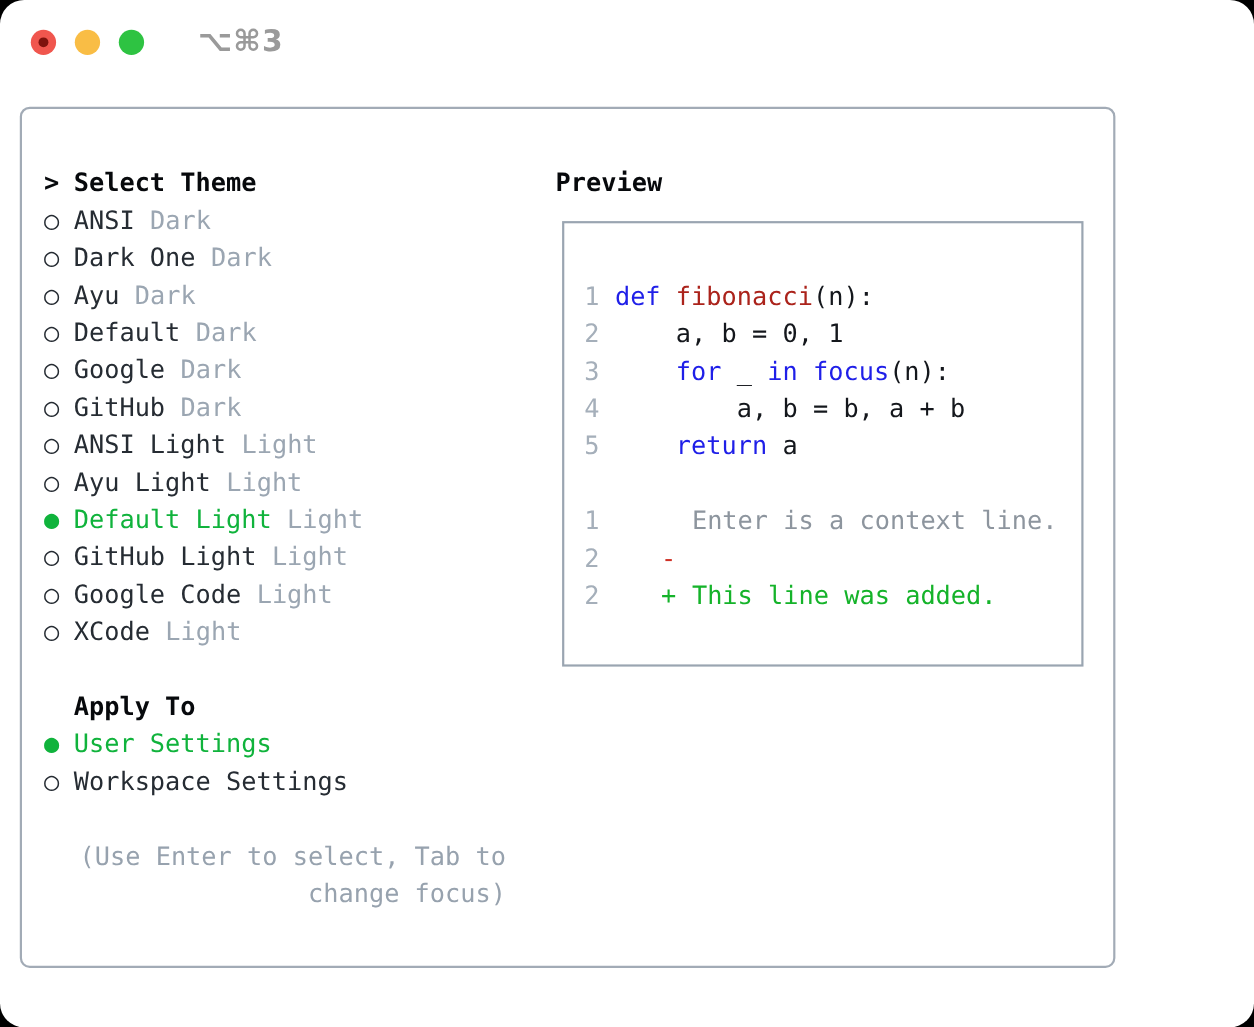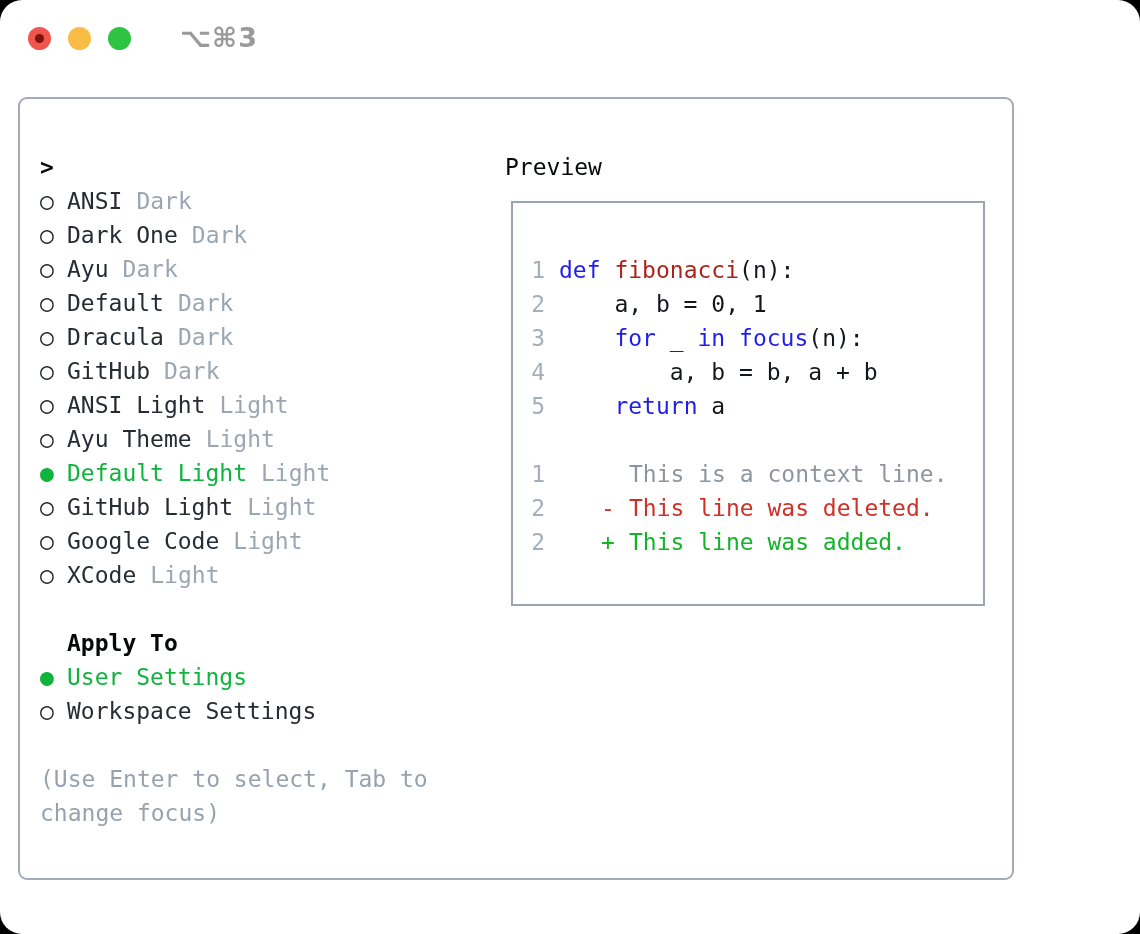--- a/index.html
+++ b/index.html
@@ -37,26 +37,26 @@
   
   .left-col { position:absolute; left:20px; top:51px; color:#262c33; }
   .cell-b { width:27px; flex:none; }
   .hdr { font-weight:bold; color:#07090c; }
   .variant { color:#9ba6b2; margin-left:14px; }
   .sel-green { color:#10b33c; }
   .apply-hdr { margin-top:34px; }
   .apply-hdr .cell-b { visibility:hidden; }
   .hint {
     margin-top:34px; color:#97a2ae; max-width:420px;
-    line-height:34px; font-size:23px; white-space:normal;
+    line-height:34px; font-size:23px; white-space:normal;text-align:right;
   }
   
   .preview-title {
     position:absolute; left:485px; top:51px; line-height:34px;
-    font-size:23px; font-weight:normal; color:#07090c;text-align:right;
+    font-size:23px; font-weight:bold; color:#07090c;text-align:right;
   }
   .preview-box {
     position:absolute; left:491px; top:102px; width:474px; height:405px;
     border:2px solid #9aa5b1; box-sizing:border-box;
     padding:50px 0 0 18px; overflow:hidden; background:#fff;
   }
   .crow { display:flex; line-height:34px; font-size:23px; white-space:pre; color:#14171c; }
   .ln { color:#a5afba; width:14px; flex:none; text-align:right; }
   .code { margin-left:14px; }
   .kw { color:#1f1fe8; }
@@ -80,46 +80,46 @@
     <span class="light yellow"></span>
     <span class="light green"></span>
     <span class="shortcut">⌥⌘3</span>
   </div>
 
   <div class="panel">
 
     <div class="left-col">
 
       <div class="row hdr">
-        <span class="cell-b">&gt;</span>
+        <span class="cell-b">&gt;</span><span>Select Theme</span>
       </div>
 
       <div class="row">
         <span class="cell-b">○</span><span>ANSI</span><span class="variant">Dark</span>
       </div>
       <div class="row">
         <span class="cell-b">○</span><span>Dark One</span><span class="variant">Dark</span>
       </div>
       <div class="row">
         <span class="cell-b">○</span><span>Ayu</span><span class="variant">Dark</span>
       </div>
       <div class="row">
         <span class="cell-b">○</span><span>Default</span><span class="variant">Dark</span>
       </div>
       <div class="row">
-        <span class="cell-b">○</span><span>Dracula</span><span class="variant">Dark</span>
+        <span class="cell-b">○</span><span>Google</span><span class="variant">Dark</span>
       </div>
       <div class="row">
         <span class="cell-b">○</span><span>GitHub</span><span class="variant">Dark</span>
       </div>
       <div class="row">
         <span class="cell-b">○</span><span>ANSI Light</span><span class="variant">Light</span>
       </div>
       <div class="row">
-        <span class="cell-b">○</span><span>Ayu Theme</span><span class="variant">Light</span>
+        <span class="cell-b">○</span><span>Ayu Light</span><span class="variant">Light</span>
       </div>
       <div class="row">
         <span class="cell-b sel-green">●</span><span class="sel-green">Default Light</span><span class="variant">Light</span>
       </div>
       <div class="row">
         <span class="cell-b">○</span><span>GitHub Light</span><span class="variant">Light</span>
       </div>
       <div class="row">
         <span class="cell-b">○</span><span>Google Code</span><span class="variant">Light</span>
       </div>
@@ -156,24 +156,24 @@
       <div class="crow">
         <span class="ln">4</span><span class="code"><span>        a, b = b, a + b</span></span>
       </div>
       <div class="crow">
         <span class="ln">5</span><span class="code"><span>    </span><span class="kw">return</span><span> a</span></span>
       </div>
 
       <div class="blank"></div>
 
       <div class="crow context">
-        <span class="ln">1</span><span class="marker"> </span><span class="dtext">This is a context line.</span>
+        <span class="ln">1</span><span class="marker"> </span><span class="dtext">Enter is a context line.</span>
       </div>
       <div class="crow deleted">
-        <span class="ln">2</span><span class="marker">-</span><span class="dtext">This line was deleted.</span>
+        <span class="ln">2</span><span class="marker">-</span>
       </div>
       <div class="crow added">
         <span class="ln">2</span><span class="marker">+</span><span class="dtext">This line was added.</span>
       </div>
 
     </div>
   </div>
 </div>
 
 </body></html>

